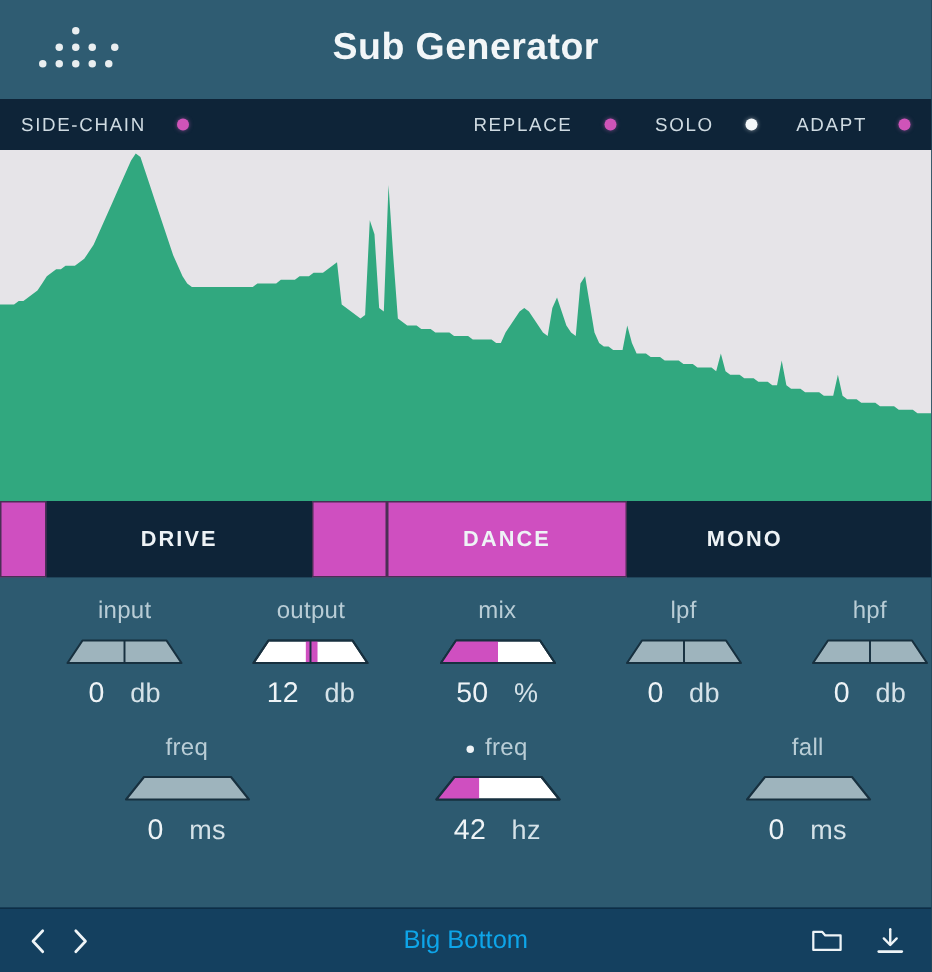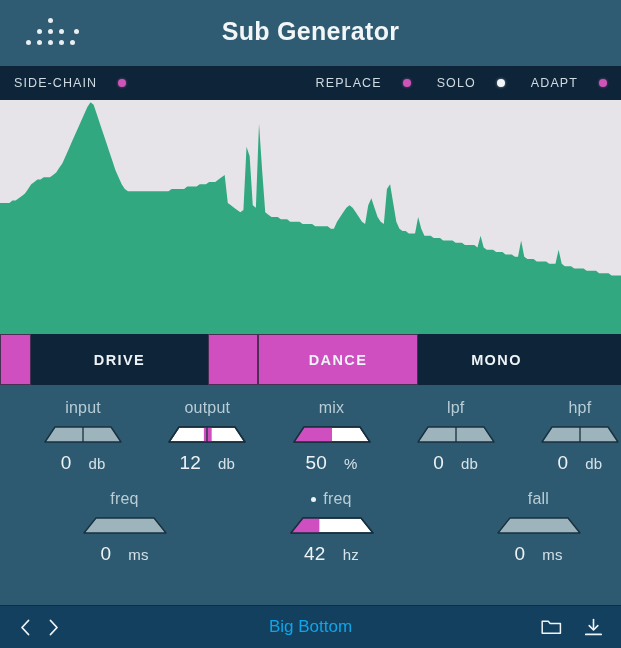--- a/index.html
+++ b/index.html
@@ -167,21 +167,21 @@
     cursor: ns-resize;
   }
   .slider svg { display: block; }
   .ctl-value {
     margin-top: 6px;
     color: #eef3f6;
     font-size: 19px;
     letter-spacing: 0.2px;
   }
   .ctl-unit {
-    font-size: 15px;
+    font-size: 18px;
     color: #d5e2e8;
     margin-left: 17px;
   }
 
   
   .footer {
     height: 43px;
     background: #14405f;
     border-top: 1px solid #0d2e46;
     flex: 0 0 auto;

